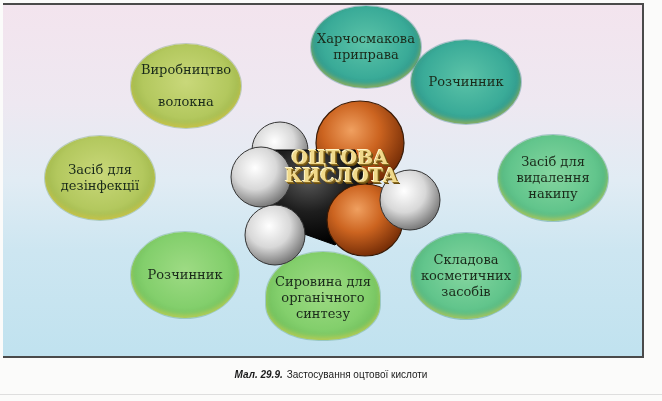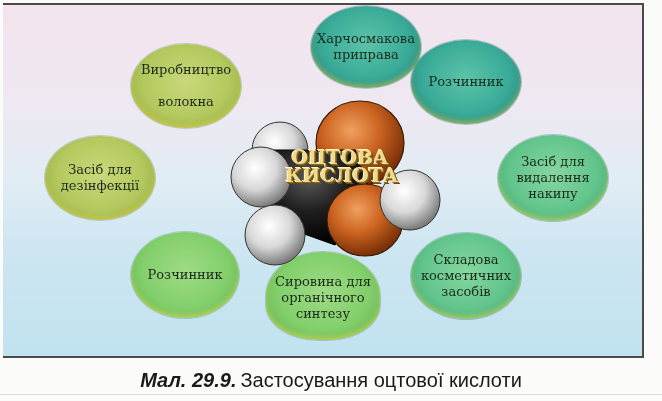--- a/index.html
+++ b/index.html
@@ -7,21 +7,21 @@
   .oval{position:absolute;border-radius:50%;display:flex;align-items:center;justify-content:center;text-align:center;
     font-size:13px;line-height:16px;color:#1a2a1a;box-sizing:border-box;}
   .teal{background:radial-gradient(ellipse at 50% 45%,#5cc3a8 0%,#3aab98 55%,#2b8f86 80%,#c9b84a 100%);
     box-shadow:inset 0 -3px 4px rgba(210,190,60,.55),0 0 0 1px rgba(40,120,140,.35);}
   .lime{background:radial-gradient(ellipse at 50% 45%,#c9d87a 0%,#b3c85e 55%,#9bb448 80%,#d8cf5a 100%);
     box-shadow:inset 0 -3px 4px rgba(220,200,70,.6),0 0 0 1px rgba(70,130,70,.3);}
   .green{background:radial-gradient(ellipse at 50% 45%,#9edb84 0%,#83cf6c 55%,#6dbd5a 80%,#d2d35a 100%);
     box-shadow:inset 0 -3px 4px rgba(220,210,80,.6),0 0 0 1px rgba(60,140,90,.3);}
   .mint{background:radial-gradient(ellipse at 50% 45%,#86d6a0 0%,#62c58c 55%,#4eb07a 80%,#cfd05a 100%);
     box-shadow:inset 0 -3px 4px rgba(215,205,75,.6),0 0 0 1px rgba(40,130,120,.35);}
-  .caption{position:absolute;left:0;top:369px;width:662px;text-align:center;font-family:"Liberation Sans",sans-serif;font-size:20px;color:#1a1a1a;}
+  .caption{position:absolute;left:0;top:369px;width:662px;text-align:center;font-family:"Liberation Sans",sans-serif;font-size:10px;color:#1a1a1a;}
   .caption b{font-style:italic;font-weight:bold;margin-right:4px;}
   .title3d{position:absolute;font-family:"DejaVu Serif",serif;font-weight:bold;font-size:19px;line-height:18px;color:#f0d98a;
     text-shadow:1px 1px 0 #8a6a20,2px 2px 0 #6b4f10,-1px -1px 0 #fff6c8;letter-spacing:0px;text-align:center;}
 </style>
 </head>
 <body>
 
 <div data-name="diagram-frame" style="position:absolute;left:2px;top:3px;width:640px;height:150px;"></div>
 
 <div data-name="applications-diagram" style="position:absolute;left:3px;top:3px;width:637px;height:150px;"></div>

